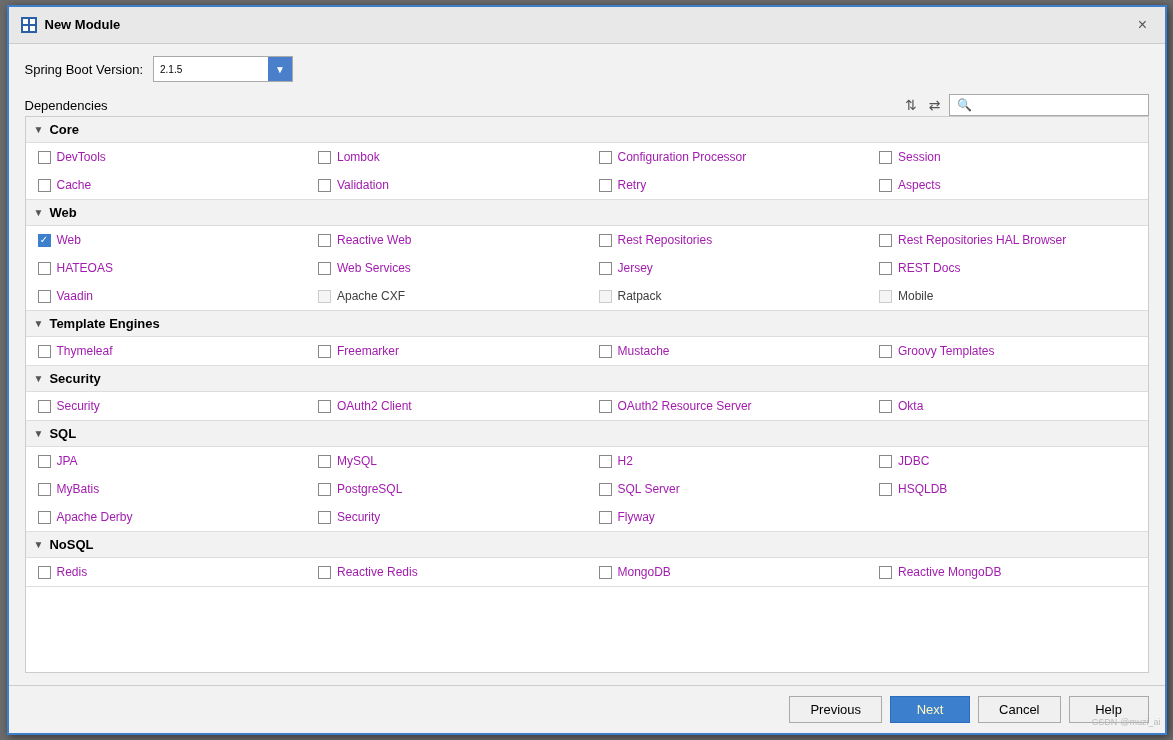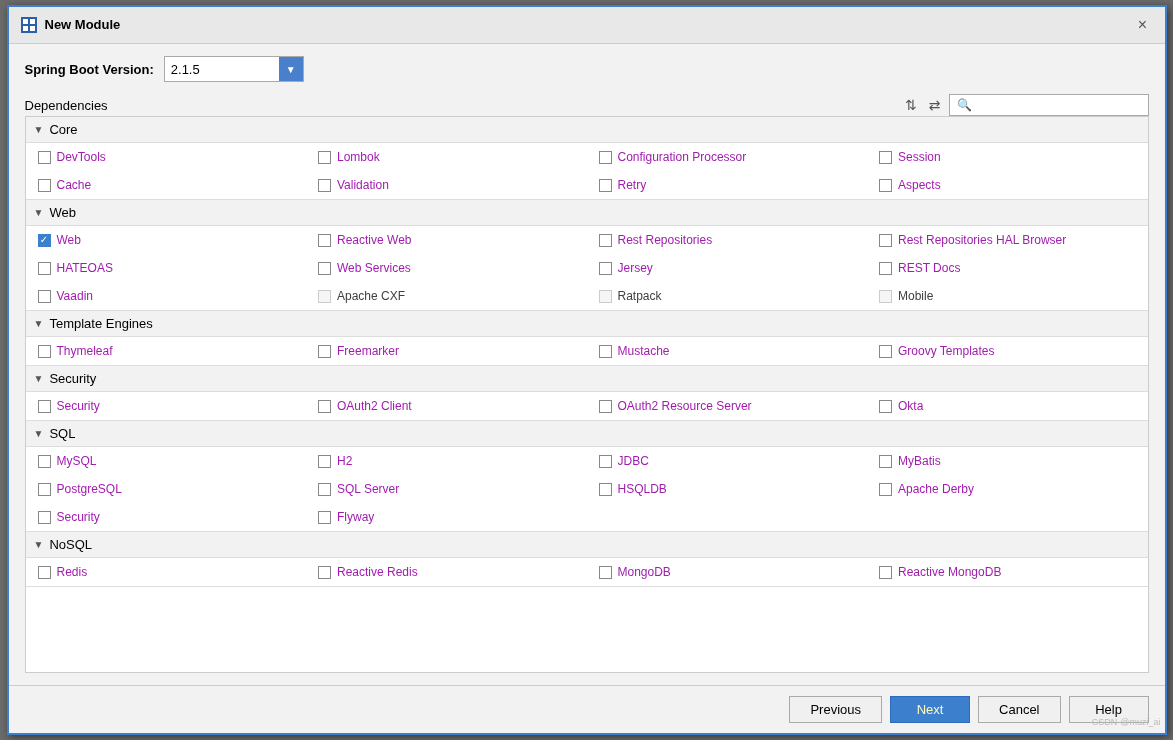--- a/index.html
+++ b/index.html
@@ -4,34 +4,34 @@
   <style>
     * { box-sizing: border-box; margin: 0; padding: 0; font-family: 'Segoe UI', Arial, sans-serif; font-size: 13px; }
     body { background: #6b6b6b; display: flex; justify-content: center; align-items: center; width: 1173px; height: 740px; }
     .dialog { background: #f2f2f2; border: 2px solid #3c7fcc; width: 1160px; height: 730px; display: flex; flex-direction: column; box-shadow: 2px 2px 8px rgba(0,0,0,0.5); position: relative; }
     .title-bar { background: #e8e8e8; border-bottom: 1px solid #ccc; padding: 8px 12px; display: flex; justify-content: space-between; align-items: center; }
     .title-bar-left { display: flex; align-items: flex-start; gap: 8px; font-weight: bold; font-size: 13px; }
     .title-icon { width: 16px; height: 16px; background: #2b5fa8; display: flex; align-items: center; justify-content: center; }
     .close-btn { width: 20px; height: 20px; background: none; border: none; font-size: 16px; cursor: pointer; color: #555; display: flex; align-items: center; justify-content: center; }
     .content { flex: 1; display: flex; flex-direction: column; padding: 12px 16px; overflow: hidden; }
     .spring-boot-row { display: flex; align-items: center; gap: 10px; margin-bottom: 12px; }
-    .spring-boot-label { font-size: 13px; font-weight: 700; }
+    .spring-boot-label { font-size: 13px; font-weight: 400; }
     .version-select { display: flex; align-items: center; border: 1px solid #aaa; background: white; width: 140px; }
-    .version-value { flex: 1; padding: 3px 6px; font-size: 13px; }
+    .version-value { flex: 1; padding: 3px 6px; font-size: 10px; }
     .version-btn { background: #4a7fcb; border: none; width: 24px; height: 24px; cursor: pointer; display: flex; align-items: center; justify-content: center; color: white; font-size: 10px; }
     .deps-header { display: flex; align-items: center; justify-content: space-between; margin-bottom: 0; }
     .deps-label { font-size: 13px; font-weight: 500; }
     .deps-controls { display: flex; align-items: center; gap: 4px; }
     .filter-icon-btn { background: none; border: none; cursor: pointer; padding: 2px 4px; font-size: 14px; color: #555; }
     .search-box { border: 1px solid #aaa; background: white; padding: 3px 8px; width: 200px; font-size: 12px; outline: none; display: flex; align-items: center; gap: 4px; }
     .search-input { border: none; outline: none; font-size: 12px; flex: 1; background: white; }
     .deps-scroll { flex: 1; overflow-y: auto; border: 1px solid #ccc; background: white; }
     .section-header { background: #f2f2f2; padding: 5px 8px; display: flex; align-items: center; gap: 6px; border-bottom: 1px solid #ddd; cursor: pointer; }
     .section-arrow { font-size: 10px; color: #555; }
-    .section-title { font-size: 13px; font-weight: 400; }
+    .section-title { font-size: 13px; font-weight: 700; }
     .section-items { display: grid; grid-template-columns: repeat(4, 1fr); border-bottom: 1px solid #ddd; }
     .dep-item { display: flex; align-items: center; gap: 6px; padding: 7px 12px; }
     .dep-item.disabled { color: #aaa; }
     .dep-item.disabled .checkbox-sq { border-color: #ccc; background: #f5f5f5; }
     .checkbox-sq { width: 13px; height: 13px; border: 1px solid #888; background: white; flex-shrink: 0; display: flex; align-items: center; justify-content: center; cursor: pointer; }
     .checkbox-sq.checked { background: #3c7fcc; border-color: #3c7fcc; }
     .checkbox-sq.checked::after { content: '✓'; color: white; font-size: 10px; line-height: 1; }
     .dep-name { font-size: 12px; color: #a21caf; cursor: pointer; }
     .dep-item.disabled .dep-name { color: #404040; }
     .footer { display: flex; justify-content: flex-end; align-items: center; padding: 10px 16px; gap: 8px; border-top: 1px solid #ccc; background: #f2f2f2; }
@@ -220,20 +220,24 @@
             <span class="dep-name">Okta</span>
           </div>
         </div>
         <div class="section-header">
           <span class="section-arrow">▼</span>
       <span class="section-title">SQL</span>
         </div>
         <div class="section-items">
           <div class="dep-item">
             <div class="checkbox-sq"></div>
+            <span class="dep-name">JPA</span>
+          </div>
+          <div class="dep-item">
+            <div class="checkbox-sq"></div>
             <span class="dep-name">MySQL</span>
           </div>
           <div class="dep-item">
             <div class="checkbox-sq"></div>
             <span class="dep-name">H2</span>
           </div>
           <div class="dep-item">
             <div class="checkbox-sq"></div>
             <span class="dep-name">JDBC</span>
           </div>

